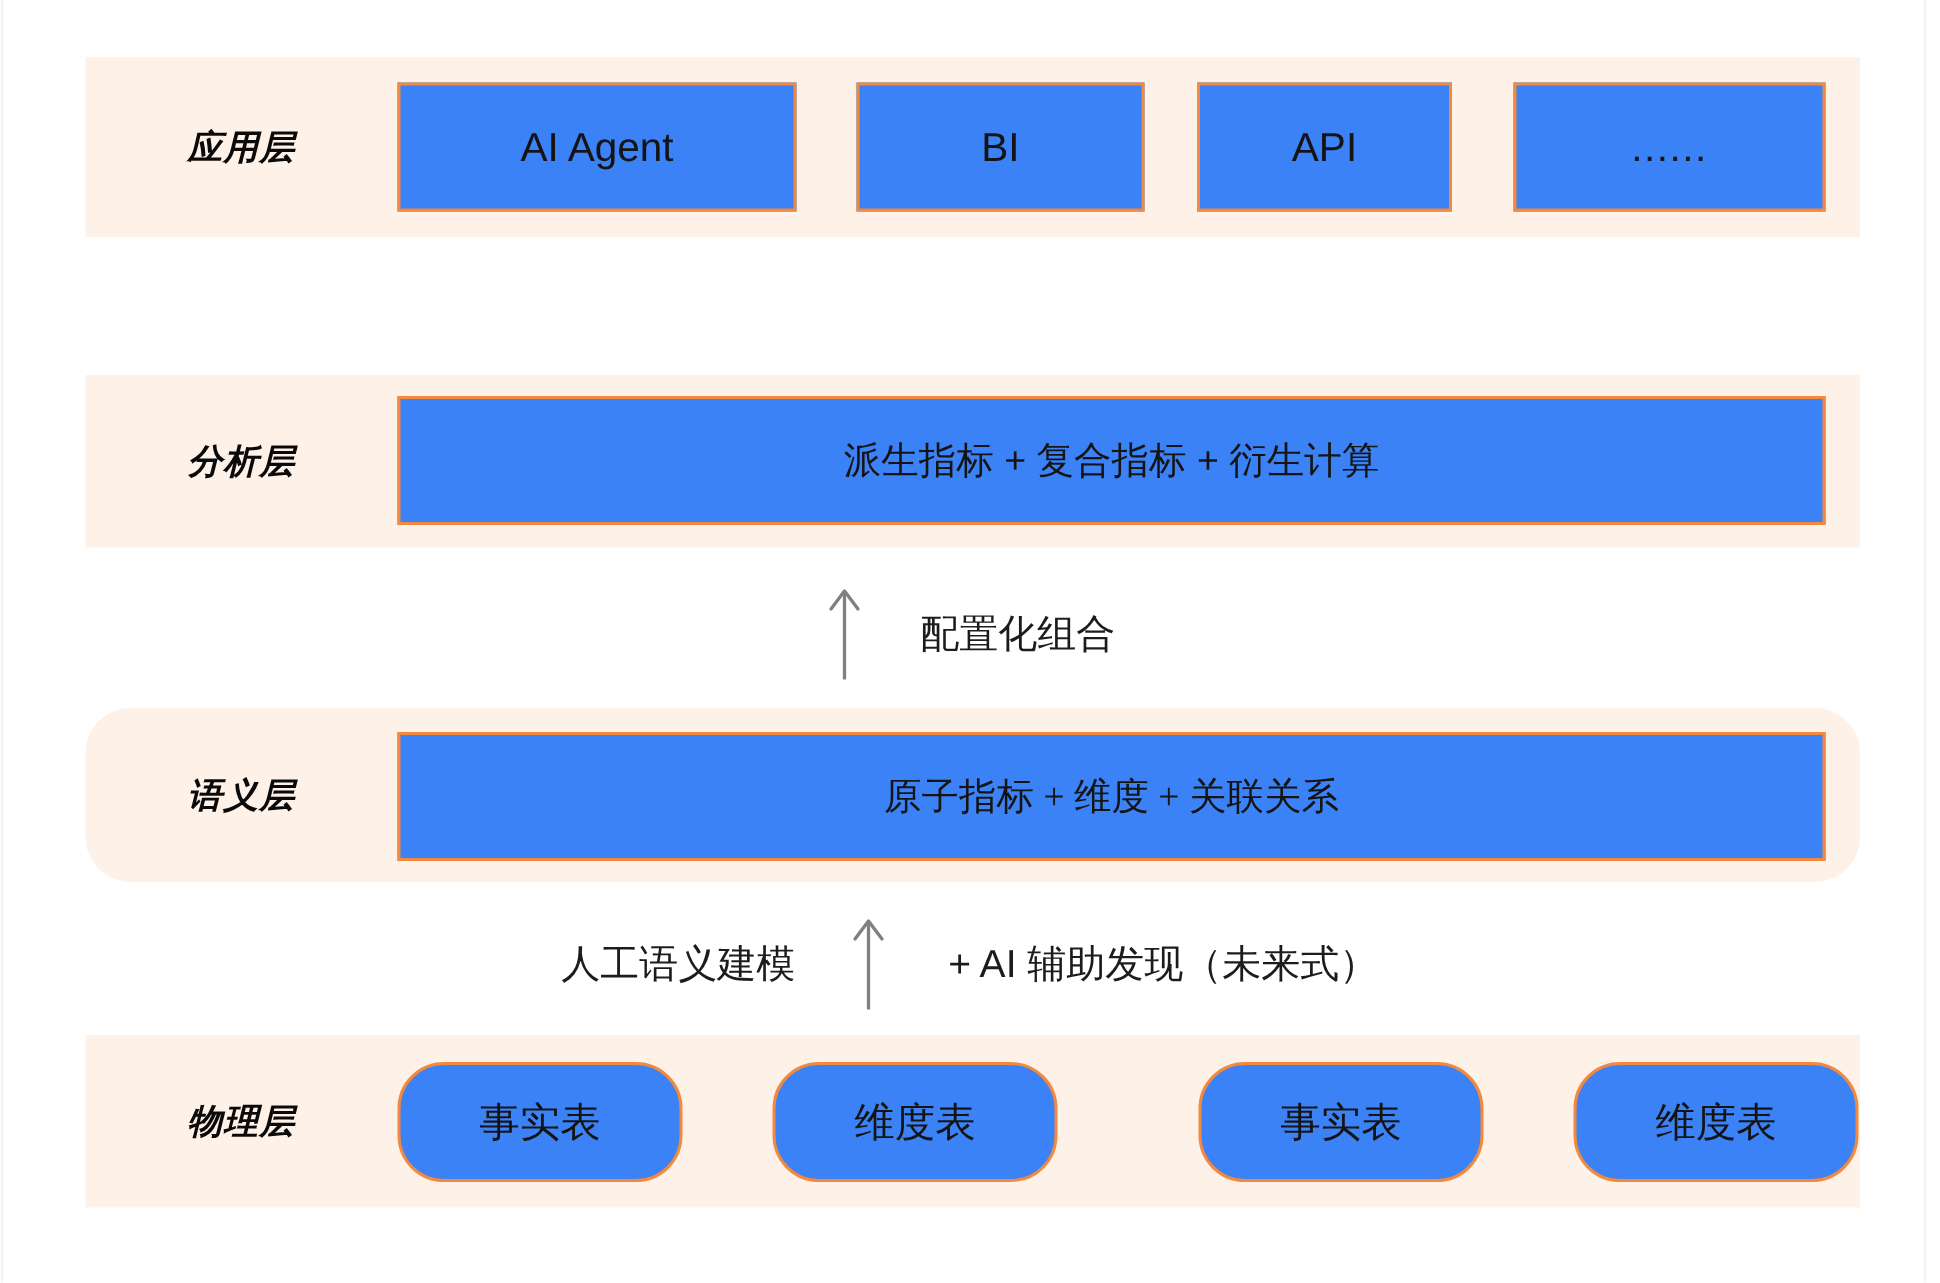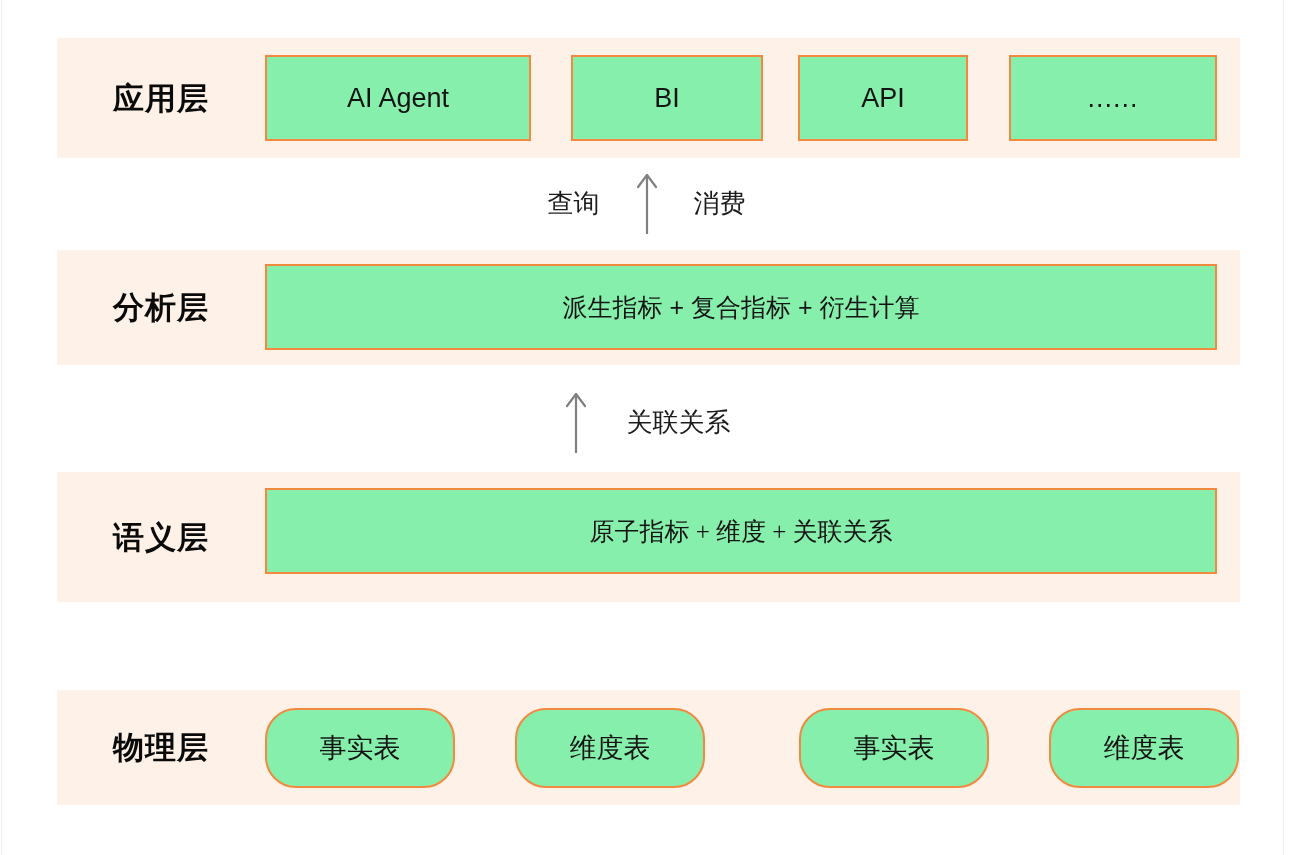--- a/index.html
+++ b/index.html
@@ -39,45 +39,46 @@
     position: absolute;
     left: 57px;
     width: 1183px;
     background: #FDF1E8;
     display: flex;
     align-items: center;
     box-sizing: border-box;
   }
   .band-r1 { top: 38px;  height: 120px; }
   .band-r2 { top: 250px; height: 115px; }
-  .band-r3 { top: 472px; height: 130px; }
+  .band-r3 { top: 472px; height: 116px; border-radius: 30px; }
   .band-r4 { top: 690px; height: 115px; }
 
   .layer-label {
     width: 208px;
     flex: 0 0 208px;
     text-align: center;
-    font-size: 31px;
+    font-size: 23px;
     font-weight: 700;
     color: #0a0a0a;
     letter-spacing: 1px;
     line-height: 1;
+    font-style: italic;
   }
 
   .boxes {
     flex: 1 1 auto;
     display: flex;
     align-items: center;
     height: 100%;
     position: relative;
   }
 
   .node-box {
     border: 2px solid #F2893F;
-    background: #86efac;
+    background: #3b82f6;
     display: flex;
     align-items: center;
     justify-content: center;
     box-sizing: border-box;
     color: #141414;
     font-size: 27px;
     font-weight: 400;
     line-height: 1;
   }
 
@@ -162,60 +163,60 @@
   <div class="band band-r1">
     <div class="layer-label">应用层</div>
     <div class="boxes r1-boxes">
       <div class="node-box r1-b0">AI Agent</div>
       <div class="node-box r1-b1">BI</div>
       <div class="node-box r1-b2">API</div>
       <div class="node-box r1-b3 dots-label">......</div>
     </div>
   </div>
 
-  <div class="connector conn-1">
-    <div class="conn-inner">
-      <span class="conn-text left">查询</span>
-      <span class="arrow-up">
-        <svg width="26" height="66" viewBox="0 0 26 66">
-          <line x1="13" y1="64" x2="13" y2="6" stroke="#808080" stroke-width="2.2"></line>
-          <polyline points="4,17 13,5 22,17" fill="none" stroke="#808080" stroke-width="2.2" stroke-linecap="round" stroke-linejoin="round"></polyline>
-        </svg>
-      </span>
-      <span class="conn-text right">消费</span>
-    </div>
-  </div>
 
   <div class="band band-r2">
     <div class="layer-label">分析层</div>
     <div class="boxes">
       <div class="node-box wide-box">派生指标 + 复合指标 + 衍生计算</div>
     </div>
   </div>
 
   <div class="connector conn-2">
     <div class="conn-inner">
       <span class="conn-text left"></span>
       <span class="arrow-up">
         <svg width="26" height="66" viewBox="0 0 26 66">
           <line x1="13" y1="64" x2="13" y2="6" stroke="#808080" stroke-width="2.2"></line>
           <polyline points="4,17 13,5 22,17" fill="none" stroke="#808080" stroke-width="2.2" stroke-linecap="round" stroke-linejoin="round"></polyline>
         </svg>
       </span>
-      <span class="conn-text right">关联关系</span>
+      <span class="conn-text right">配置化组合</span>
     </div>
   </div>
 
   <div class="band band-r3">
     <div class="layer-label">语义层</div>
     <div class="boxes">
       <div class="node-box wide-box">原子指标 + 维度 + 关联关系</div>
     </div>
   </div>
 
+  <div class="connector conn-3">
+    <div class="conn-inner">
+      <span class="conn-text left">人工语义建模</span>
+      <span class="arrow-up">
+        <svg width="26" height="66" viewBox="0 0 26 66">
+          <line x1="13" y1="64" x2="13" y2="6" stroke="#808080" stroke-width="2.2"></line>
+          <polyline points="4,17 13,5 22,17" fill="none" stroke="#808080" stroke-width="2.2" stroke-linecap="round" stroke-linejoin="round"></polyline>
+        </svg>
+      </span>
+      <span class="conn-text right">+ AI 辅助发现（未来式）</span>
+    </div>
+  </div>
 
   <div class="band band-r4">
     <div class="layer-label">物理层</div>
     <div class="boxes r4-boxes">
       <div class="node-box r4-b0">事实表</div>
       <div class="node-box r4-b1">维度表</div>
       <div class="node-box r4-b2">事实表</div>
       <div class="node-box r4-b3">维度表</div>
     </div>
   </div>

